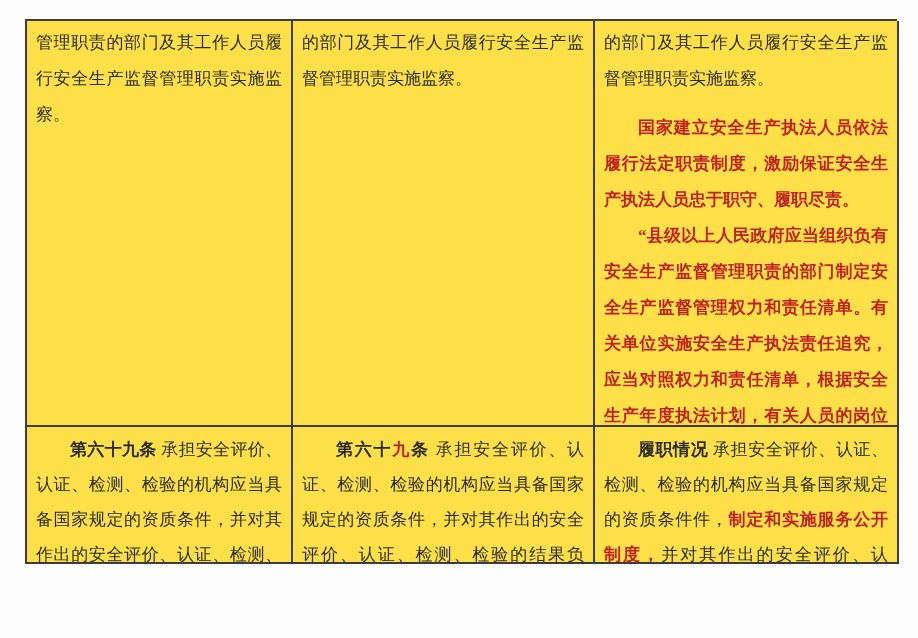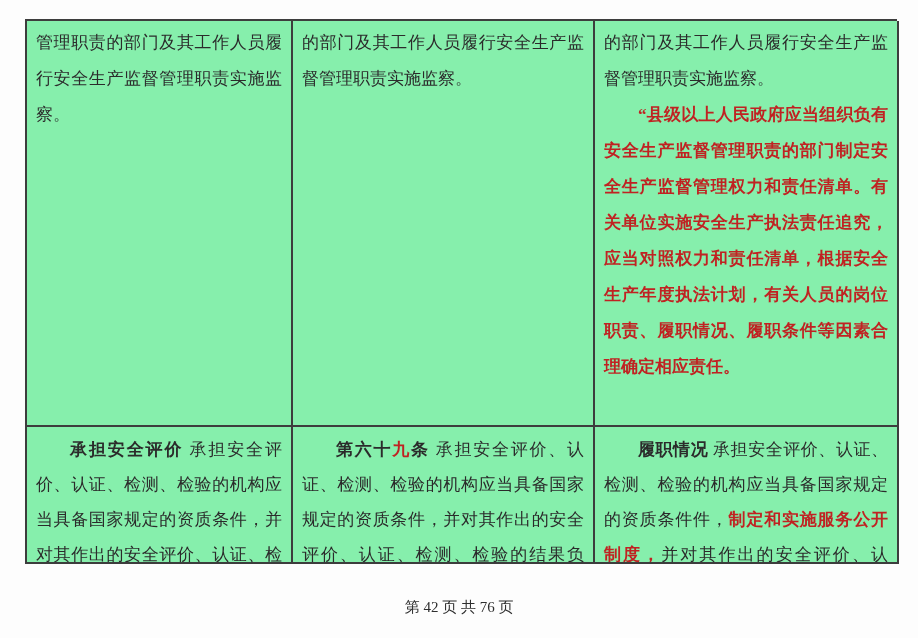--- a/index.html
+++ b/index.html
@@ -12,21 +12,21 @@
   .page { position: relative; width: 918px; height: 638px; }
 
   .doc-table {
     position: absolute; left: 25px; top: 19px;
     width: 872px;
     display: grid;
     grid-template-columns: 266px 302px 304px;
     grid-template-rows: 406px 137px;
     border-top: 2px solid #3d3d3d;
     border-left: 2px solid #3d3d3d;
-    background: #86efac;
+    background: #fde047;
   }
   .cell {
     border-right: 2px solid #3d3d3d;
     border-bottom: 2px solid #3d3d3d;
     padding: 4px 9px 0 9px;
     overflow: hidden;
     color: #2b2b2b;
     font-size: 17px;
     line-height: 36px;
     text-align: justify;
@@ -52,26 +52,26 @@
 <div class="page">
   <div class="doc-table">
     <div class="cell row1">
         <p><span>管理职责的部门及其工作人员履行安全生产监督管理职责实施监察。</span></p>
       </div>
     <div class="cell row1">
         <p><span>的部门及其工作人员履行安全生产监督管理职责实施监察。</span></p>
       </div>
     <div class="cell row1">
         <p><span>的部门及其工作人员履行安全生产监督管理职责实施监察。</span></p>
+        <p class="indent gap-before"><span class="seg-b seg-r">国家建立安全生产执法人员依法履行法定职责制度，激励保证安全生产执法人员忠于职守、履职尽责。</span></p>
         <p class="indent"><span class="seg-b seg-r">“县级以上人民政府应当组织负有安全生产监督管理职责的部门制定安全生产监督管理权力和责任清单。有关单位实施安全生产执法责任追究，应当对照权力和责任清单，根据安全生产年度执法计划，有关人员的岗位职责、履职情况、履职条件等因素合理确定相应责任。</span></p>
       </div>
     <div class="cell row2">
-        <p class="indent"><span class="seg-b">承担安全评价</span><span> 承担安全评价、认证、检测、检验的机构应当具备国家规定的资质条件，并对其作出的安全评价、认证、检测、检验的结果负责。</span></p>
+        <p class="indent"><span class="seg-b">第六十九条</span><span> 承担安全评价、认证、检测、检验的机构应当具备国家规定的资质条件，并对其作出的安全评价、认证、检测、检验的结果负责。</span></p>
       </div>
     <div class="cell row2">
         <p class="indent"><span class="seg-b">第六十</span><span class="seg-b seg-r">九</span><span class="seg-b">条</span><span> 承担安全评价、认证、检测、检验的机构应当具备国家规定的资质条件，并对其作出的安全评价、认证、检测、检验的结果负责。</span></p>
       </div>
     <div class="cell row2">
         <p class="indent"><span class="seg-b">履职情况</span><span> 承担安全评价、认证、检测、检验的机构应当具备国家规定的资质条件件，</span><span class="seg-b seg-r">制定和实施服务公开制度，</span><span>并对其作出的安全评价、认证、检测、检验的</span></p>
       </div>
   </div>
-  <div class="footer">第 42 页 共 76 页</div>
 </div>
 
 </body></html>

